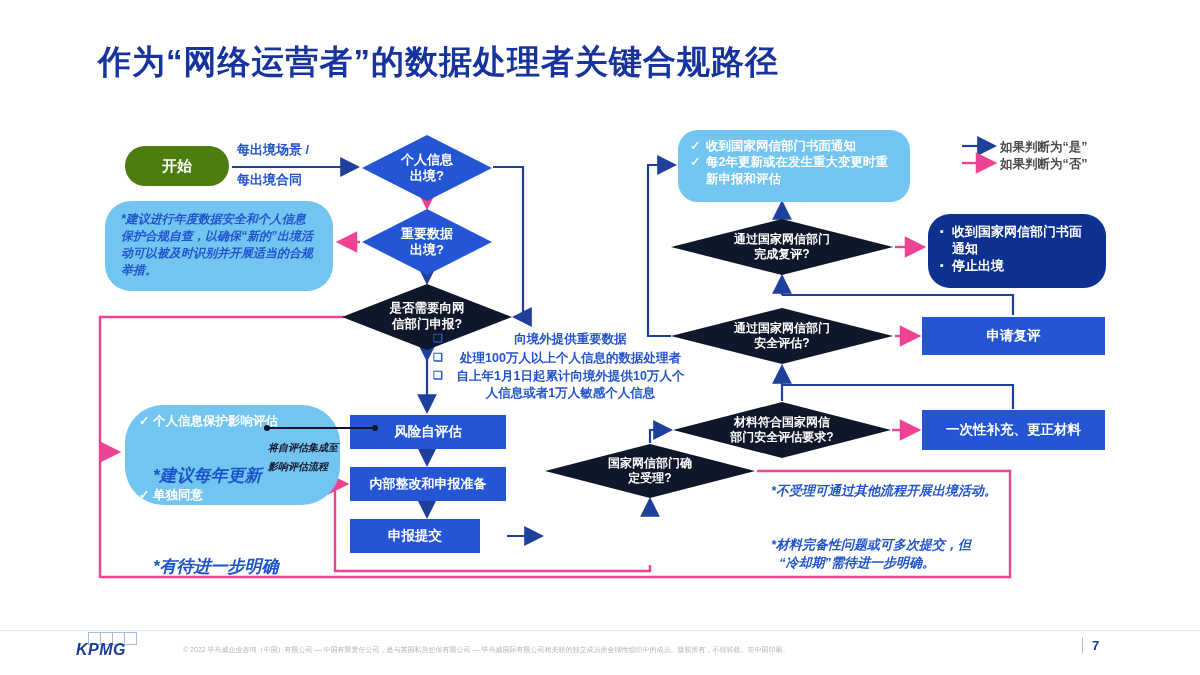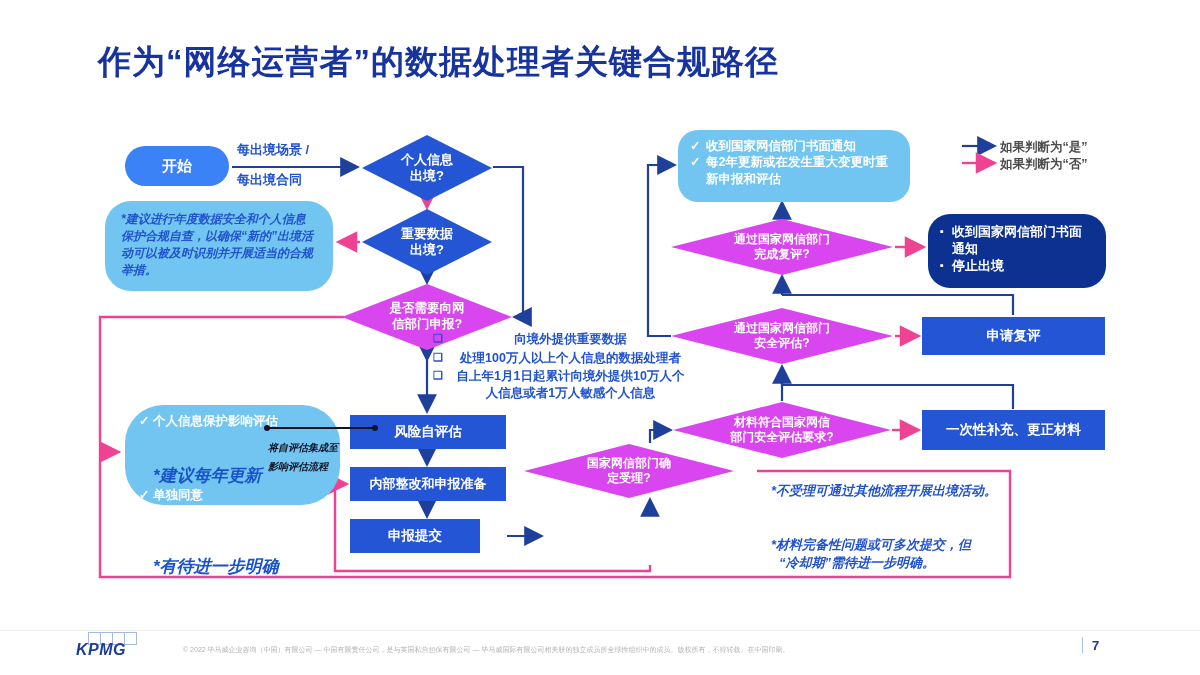--- a/index.html
+++ b/index.html
@@ -4,23 +4,23 @@
 <style>
   html,body{margin:0;padding:0;background:#fff;}
   .slide{position:relative;width:1200px;height:675px;background:#ffffff;overflow:hidden;
          font-family:"Liberation Sans",sans-serif;}
   .title{position:absolute;left:98px;top:40px;margin:0;font-size:33px;font-weight:900;
          color:#17349E;letter-spacing:1px;z-index:2;}
   svg.wires{position:absolute;left:0;top:0;z-index:1;pointer-events:none;}
   svg.wires2{position:absolute;left:0;top:0;z-index:3;pointer-events:none;}
   .node{position:absolute;z-index:2;display:flex;flex-direction:column;align-items:center;
         justify-content:center;text-align:center;color:#fff;font-weight:bold;line-height:1.25;}
-  .pill{background:#3b82f6;border-radius:20px;font-size:15px;}
+  .pill{background:#4d7c0f;border-radius:20px;font-size:15px;}
   .d-blue{background:#2355D4;clip-path:polygon(50% 0,100% 50%,50% 100%,0 50%);font-size:13px;}
-  .d-black{background:#d946ef;clip-path:polygon(50% 0,100% 50%,50% 100%,0 50%);font-size:12px;}
+  .d-black{background:#0f172a;clip-path:polygon(50% 0,100% 50%,50% 100%,0 50%);font-size:12px;}
   .r-blue{background:#2355D4;font-size:13.5px;}
   .round-light{position:absolute;z-index:2;background:#72C5F0;}
   .round-dark{position:absolute;z-index:2;background:#0C3190;}
   .edge-label{position:absolute;z-index:2;color:#2153CD;font-size:13px;font-weight:bold;}
   .note-annual{left:105px;top:201px;width:228px;height:90px;border-radius:26px;
                padding:10px 16px;box-sizing:border-box;color:#2153CD;font-size:12px;
                font-weight:bold;font-style:italic;line-height:1.42;}
   .alt-box{left:125px;top:405px;width:215px;height:100px;border-radius:38px;
            padding:8px 14px;box-sizing:border-box;font-size:12.5px;line-height:1.3;}
   .alt-box .main{color:#fff;font-weight:bold;}
@@ -156,21 +156,21 @@
 
   <div class="node r-blue" style="left:350px;top:467px;width:156px;height:34px;font-size:13px;">
     <span>内部整改和申报准备</span>
   </div>
 
   <div class="node r-blue" style="left:350px;top:519px;width:130px;height:34px;">
     <span>申报提交</span>
   </div>
 
 
-  <div class="node d-black" style="left:524px;top:444px;width:210px;height:54px;">
+  <div class="node d-black" style="left:545px;top:444px;width:210px;height:54px;">
     <span>国家网信部门确</span>
     <span>定受理?</span>
   </div>
 
   <div class="node d-black" style="left:673px;top:402px;width:218px;height:56px;">
     <span>材料符合国家网信</span>
     <span>部门安全评估要求?</span>
   </div>
 
   <div class="node d-black" style="left:671px;top:308px;width:222px;height:56px;">

